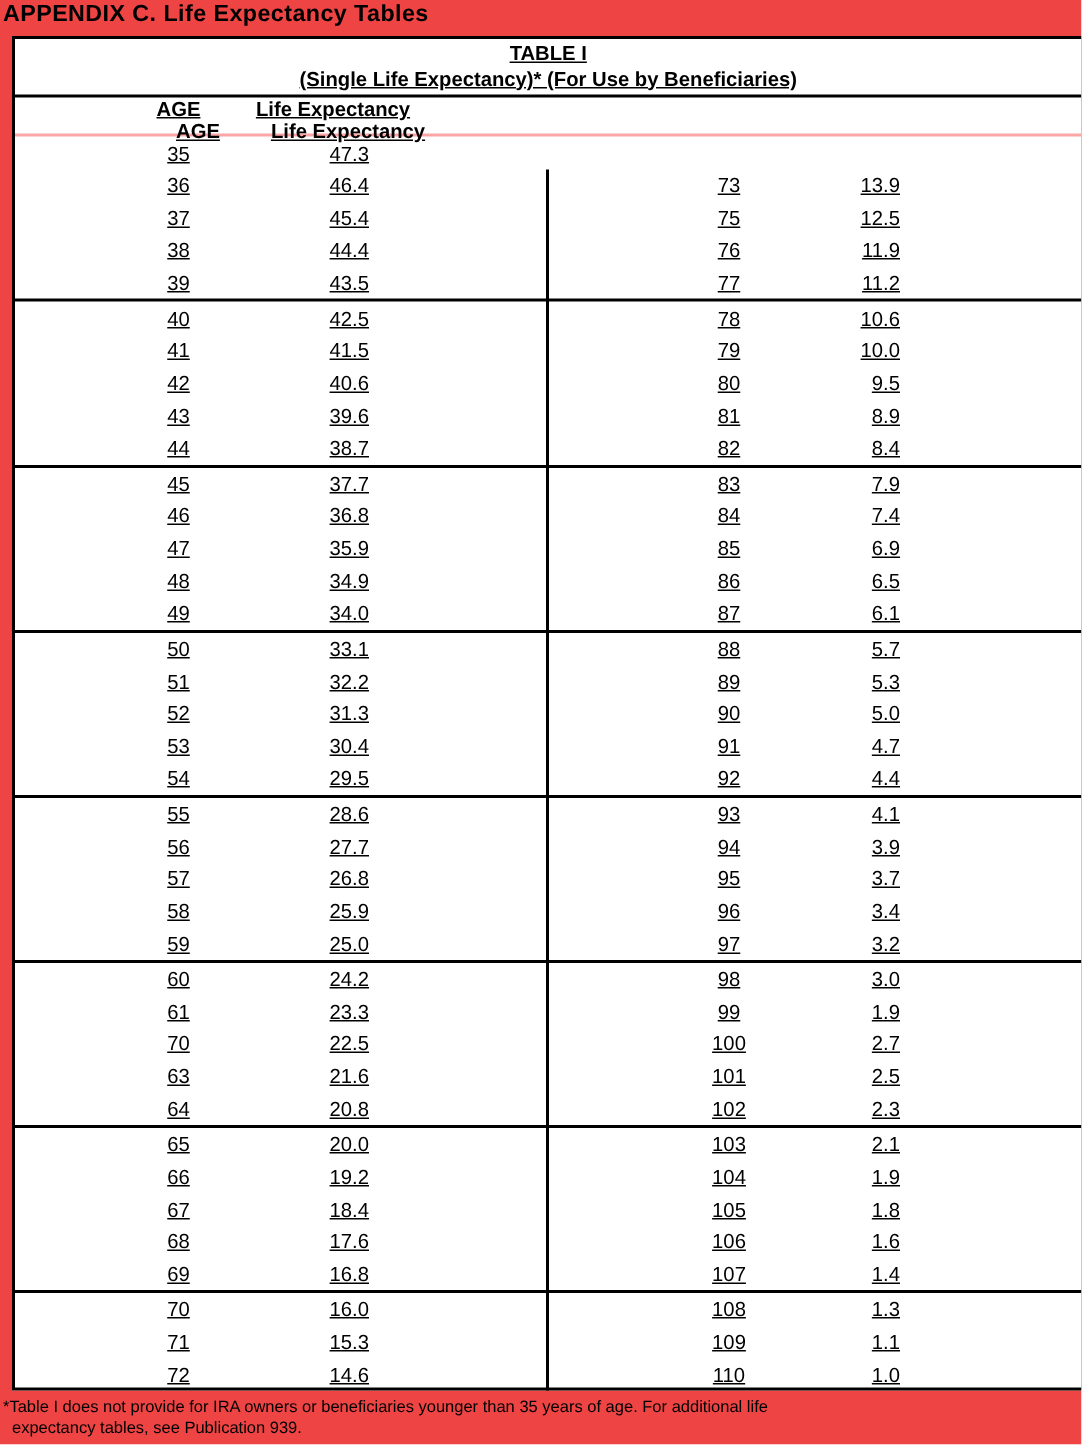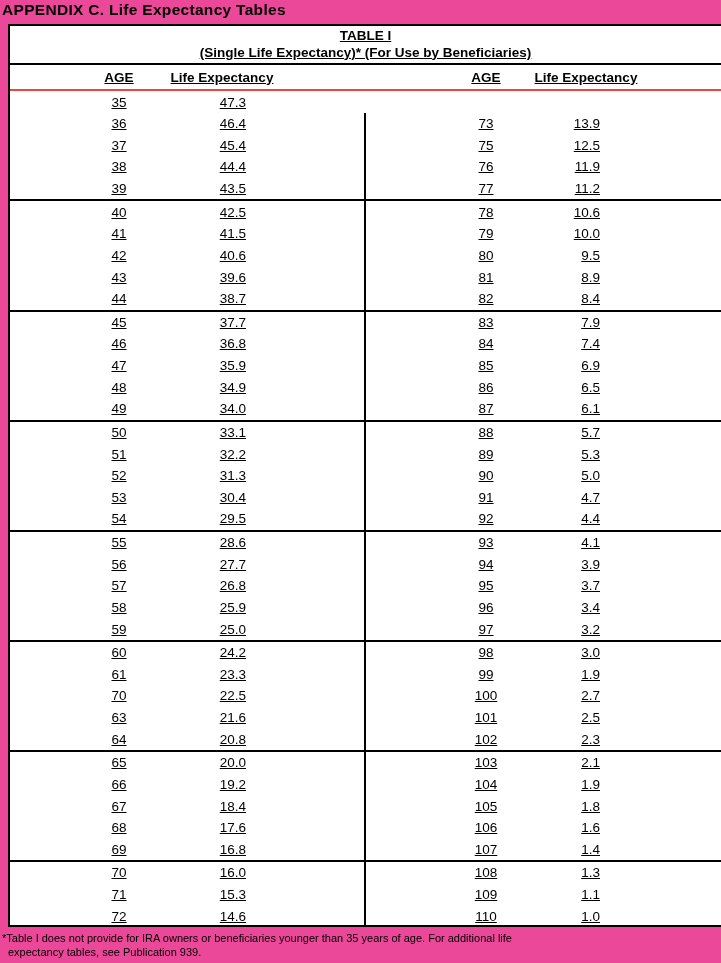--- a/index.html
+++ b/index.html
@@ -1,34 +1,34 @@
 <!DOCTYPE html>
 <html><head>
 <meta charset="utf-8">
 <style>
   html,body{margin:0;padding:0;background:#ffffff;}
   .page{
-    position:relative;width:721px;height:963px;background:#ec4899;
+    position:relative;width:721px;height:963px;background:#ef4444;
     font-family:"Liberation Sans",sans-serif;color:#000;overflow:hidden;
   }
   .page-title{
     position:absolute;top:1px;left:2px;
     font-size:15.5px;font-weight:bold;letter-spacing:.3px;white-space:nowrap;
   }
   .table-box{
     position:absolute;top:24px;left:8px;width:711px;height:899px;
     border:2px solid #000;background:#fff;text-decoration:underline;
   }
   .thead{
     height:35px;padding-top:2px;border-bottom:2px solid #000;
     text-align:center;font-weight:bold;font-size:13.5px;line-height:16.5px;
   }
   .colhead{
-    display:flex;align-items:center;height:24px;border-bottom:2px solid #ef4444;
-    font-weight:bold;font-size:13.5px;
+    display:flex;align-items:flex-start;height:24px;border-bottom:2px solid #fca5a5;
+    font-weight:bold;font-size:13.5px;flex-direction:column;
   }
   .colhead-left{display:flex;width:354px;}
   .colhead-right{display:flex;flex:1;padding-left:2px;}
   .colhead .age-h{margin-left:79px;width:60px;text-align:center;}
   .colhead-left .le-h{width:146px;text-align:center;}
   .colhead-right .age-h{margin-left:90px;}
   .colhead-right .le-h{width:140px;text-align:center;}
   .data{display:flex;align-items:flex-end;height:836px;}
   .half{width:354px;}
   .half-right{flex:1;border-left:2px solid #000;}

